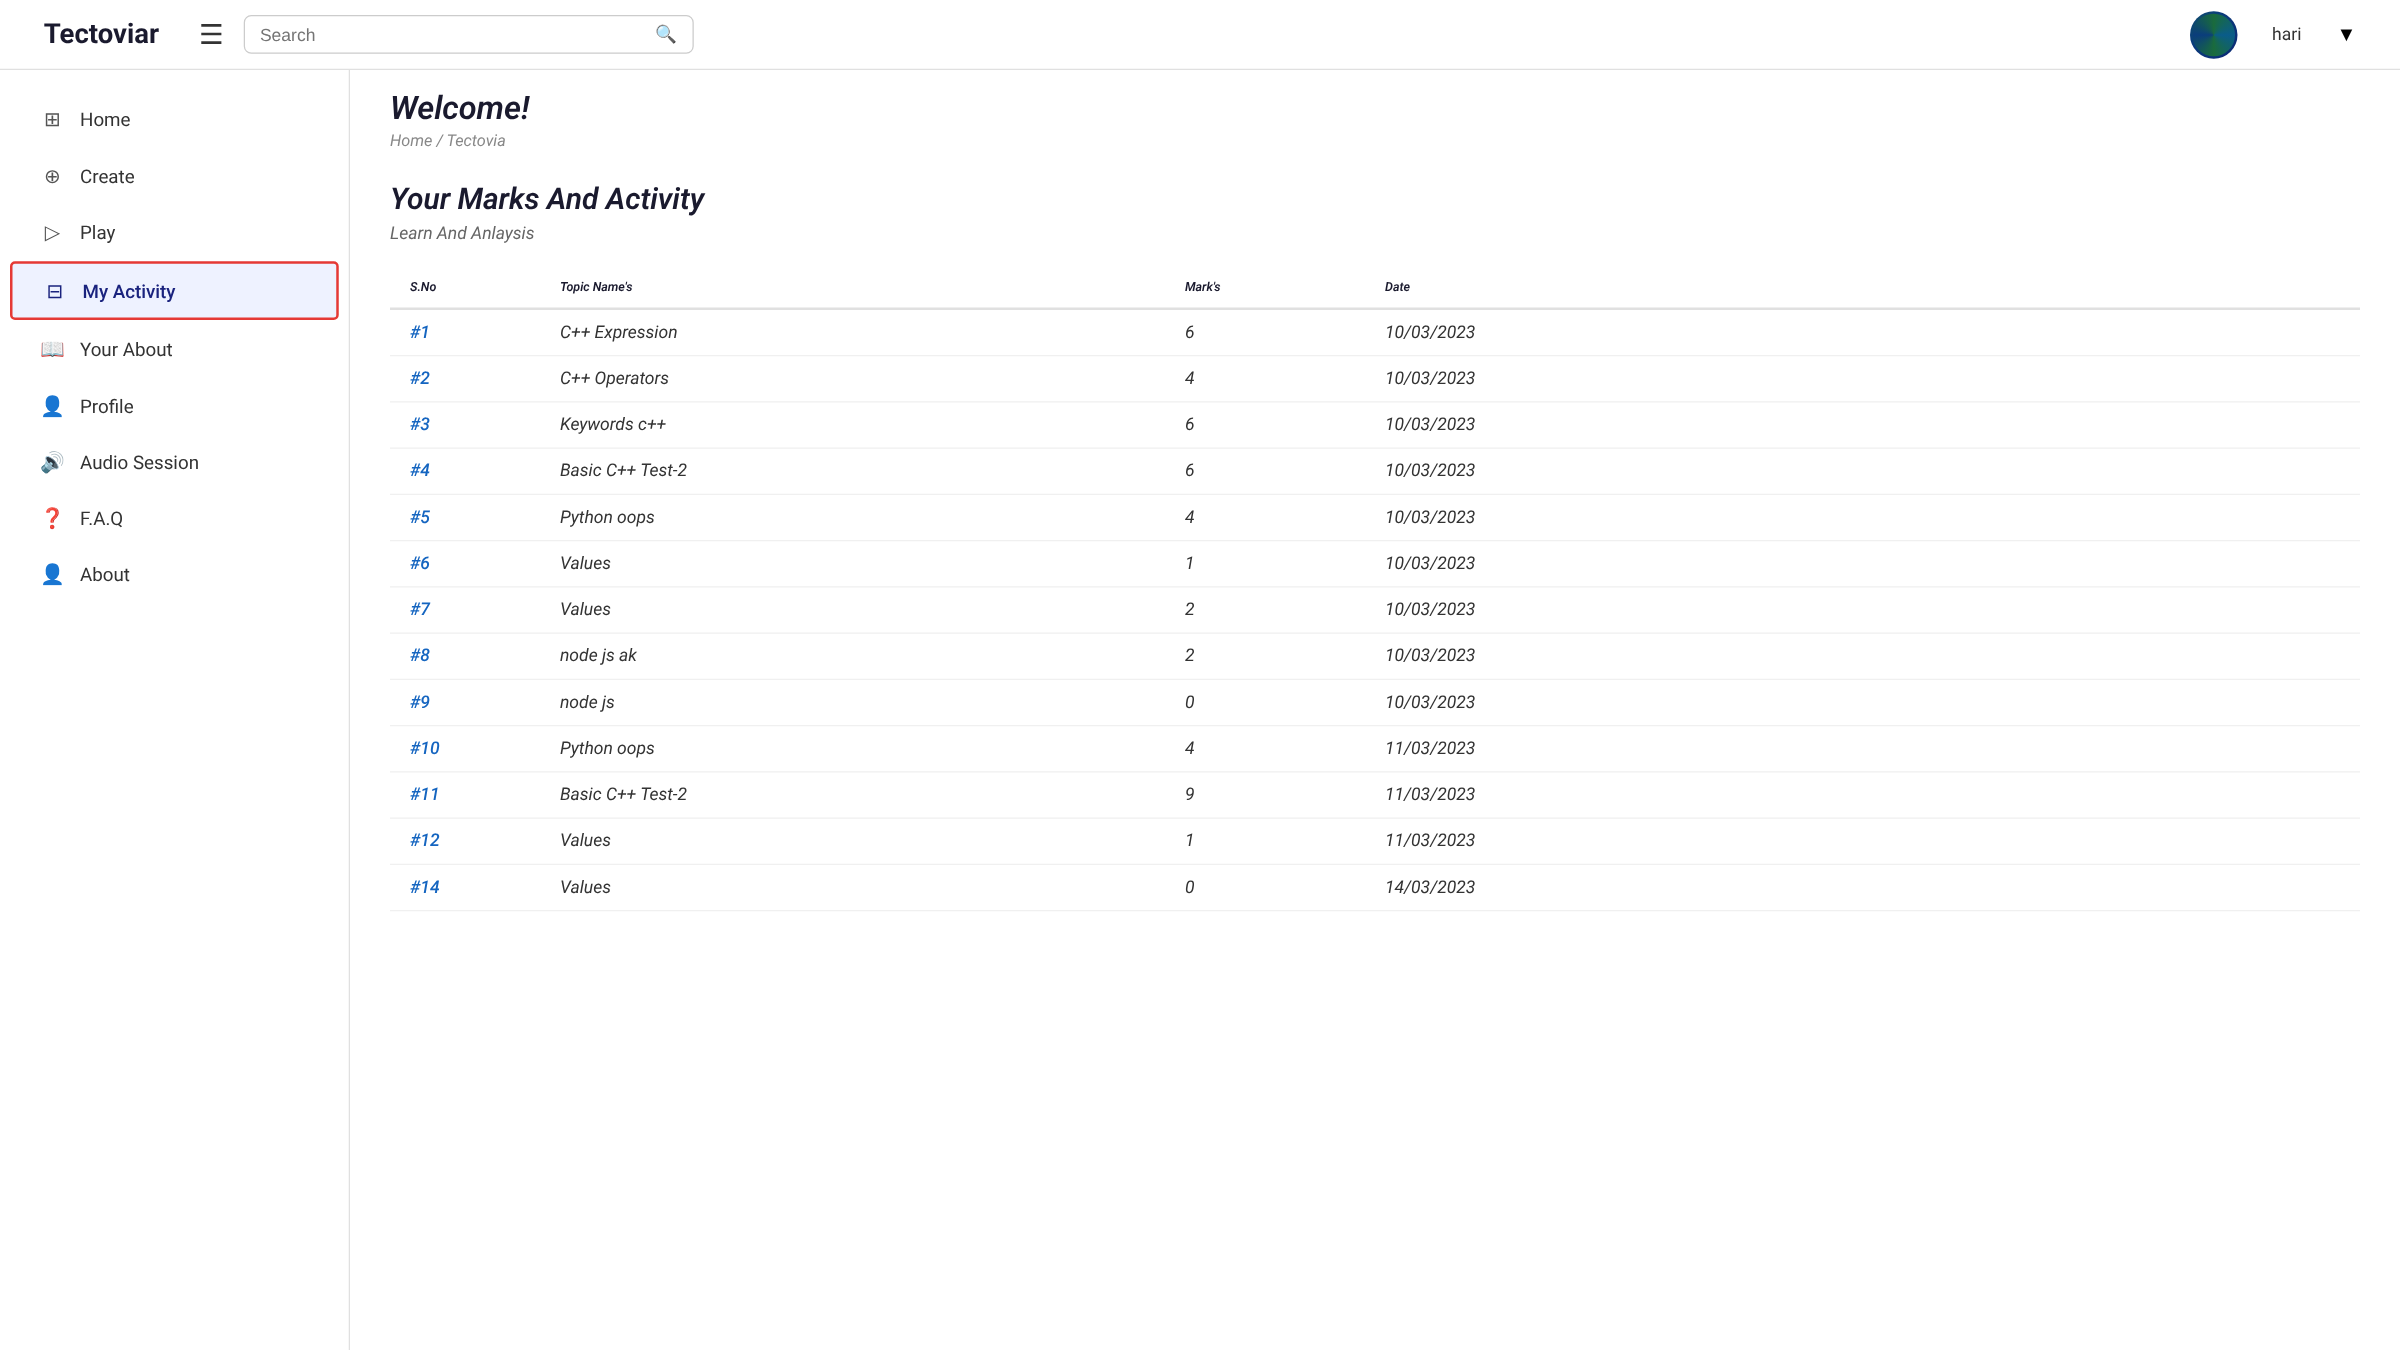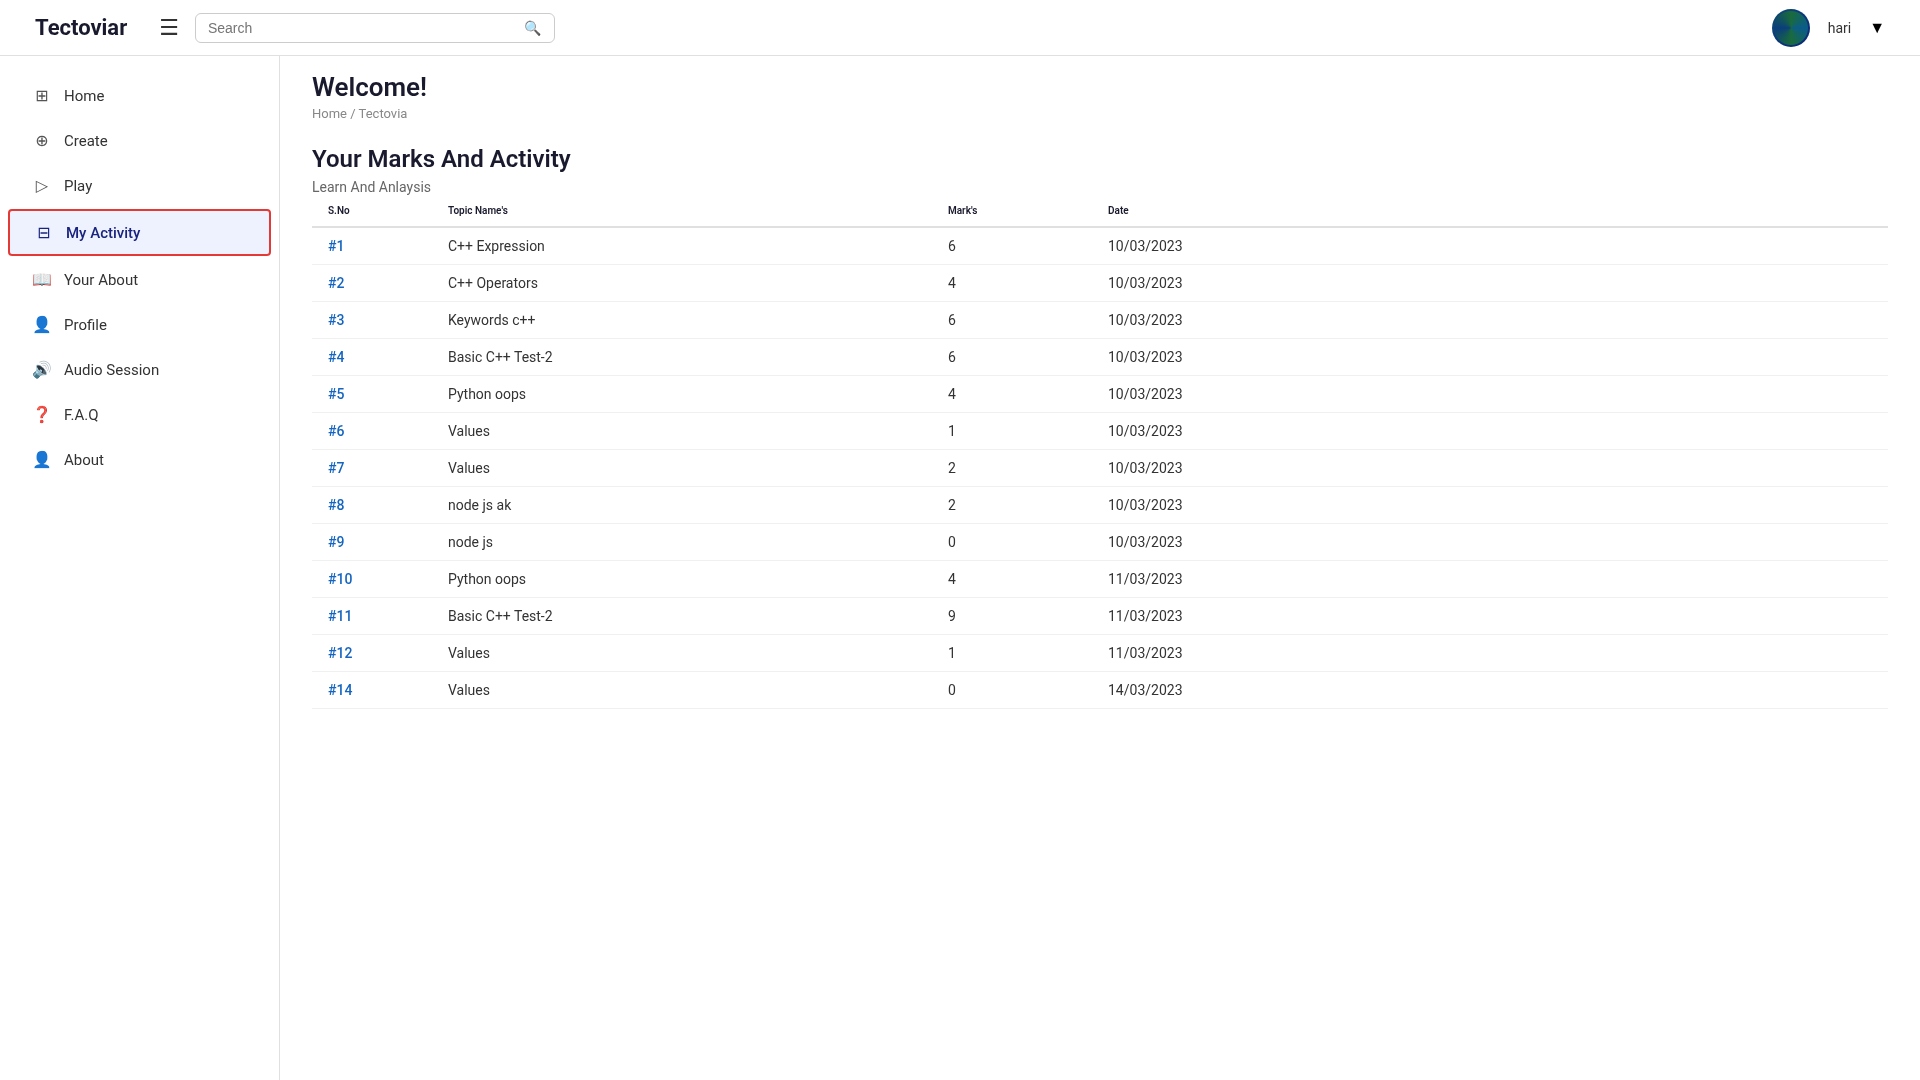--- a/index.html
+++ b/index.html
@@ -50,21 +50,21 @@
     }
     .search-icon {
       color: #999;
       font-size: 14px;
       margin-left: 6px;
     }
     .header-right {
       margin-left: auto;
       display: flex;
       align-items: center;
-      gap: 18px;
+      gap: 28px;
     }
     .avatar {
       width: 38px;
       height: 38px;
       border-radius: 50%;
       background: radial-gradient(circle at 40% 40%, #1a6b3c, #0a3d7c, #0d1b6e);
       display: flex;
       align-items: center;
       justify-content: center;
       overflow: hidden;
@@ -121,20 +121,21 @@
       text-align: center;
       color: #555;
     }
     .sidebar-item.active .icon { color: #1a237e; }
 
     
     .main {
       flex: 1;
       overflow-y: auto;
       background: #f0f2f5;
+      font-style: italic;
     }
     .main-inner {
       background: #fff;
       min-height: 100%;
     }
     .breadcrumb-bar {
       padding: 16px 32px 8px;
       background: #fff;
     }
     .page-title {
@@ -154,20 +155,21 @@
     }
     .section-title {
       font-size: 24px;
       font-weight: 600;
       color: #1a1a2e;
       margin-bottom: 6px;
     }
     .section-subtitle {
       font-size: 14px;
       color: #666;
+      margin-bottom: 20px;
     }
 
     
     .activity-table {
       width: 100%;
       border-collapse: collapse;
     }
     .activity-table th {
       text-align: left;
       font-size: 10px;

